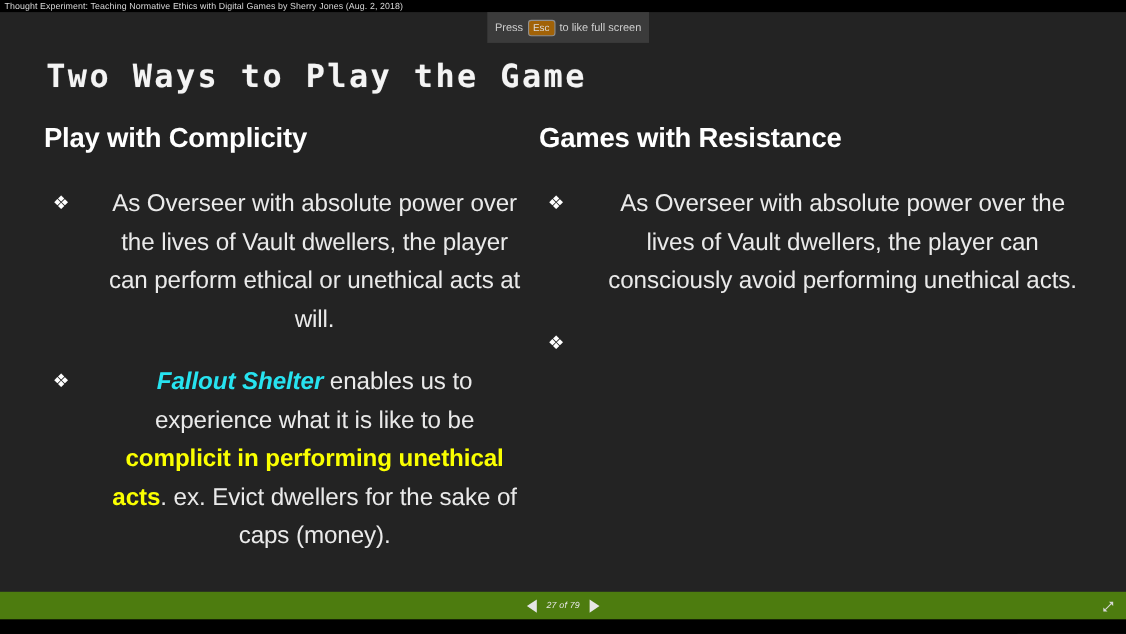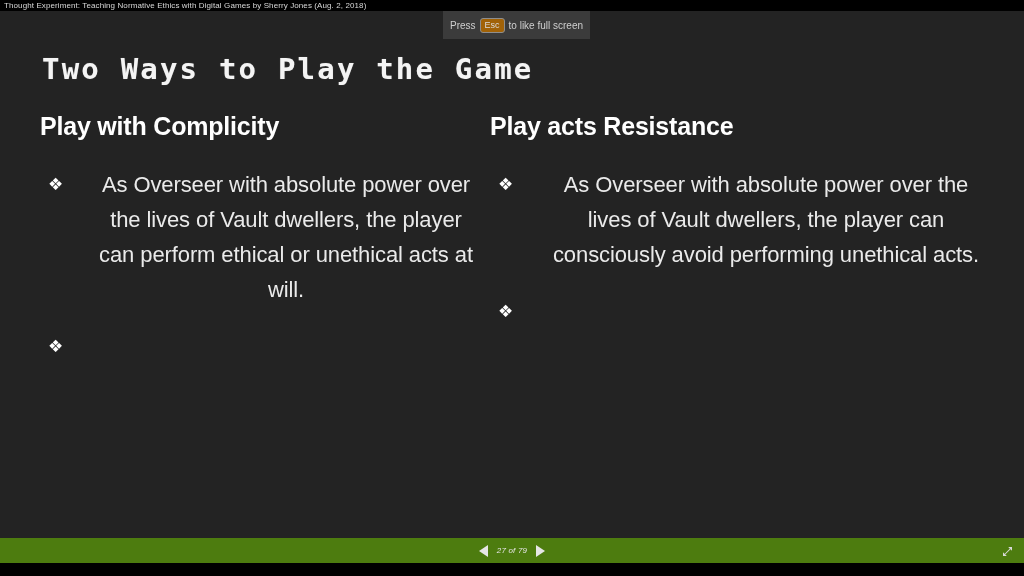--- a/index.html
+++ b/index.html
@@ -214,25 +214,26 @@
     <div class="slide-title">Two Ways to Play the Game</div>
 
     <div class="col col-left">
       <div class="col-head">Play with Complicity</div>
       <div class="bullet-row">
         <div class="bullet-glyph">❖</div>
         <div class="bullet-text"><span>As Overseer with absolute power over the lives of Vault dwellers, the player can perform ethical or unethical acts at will.</span></div>
       </div>
       <div class="bullet-row">
         <div class="bullet-glyph">❖</div>
+        <div class="bullet-text"><span class="em-cyan">Fallout Shelter</span><span> enables us to experience what it is like to be </span><span class="em-yellow">complicit in performing unethical acts</span><span>. ex. Evict dwellers for the sake of caps (money).</span></div>
       </div>
     </div>
 
     <div class="col col-right">
-      <div class="col-head">Play acts Resistance</div>
+      <div class="col-head">Games with Resistance</div>
       <div class="bullet-row">
         <div class="bullet-glyph">❖</div>
         <div class="bullet-text"><span>As Overseer with absolute power over the lives of Vault dwellers, the player can consciously avoid performing unethical acts.</span></div>
       </div>
       <div class="bullet-row">
         <div class="bullet-glyph">❖</div>
       </div>
     </div>
 
   </div>

